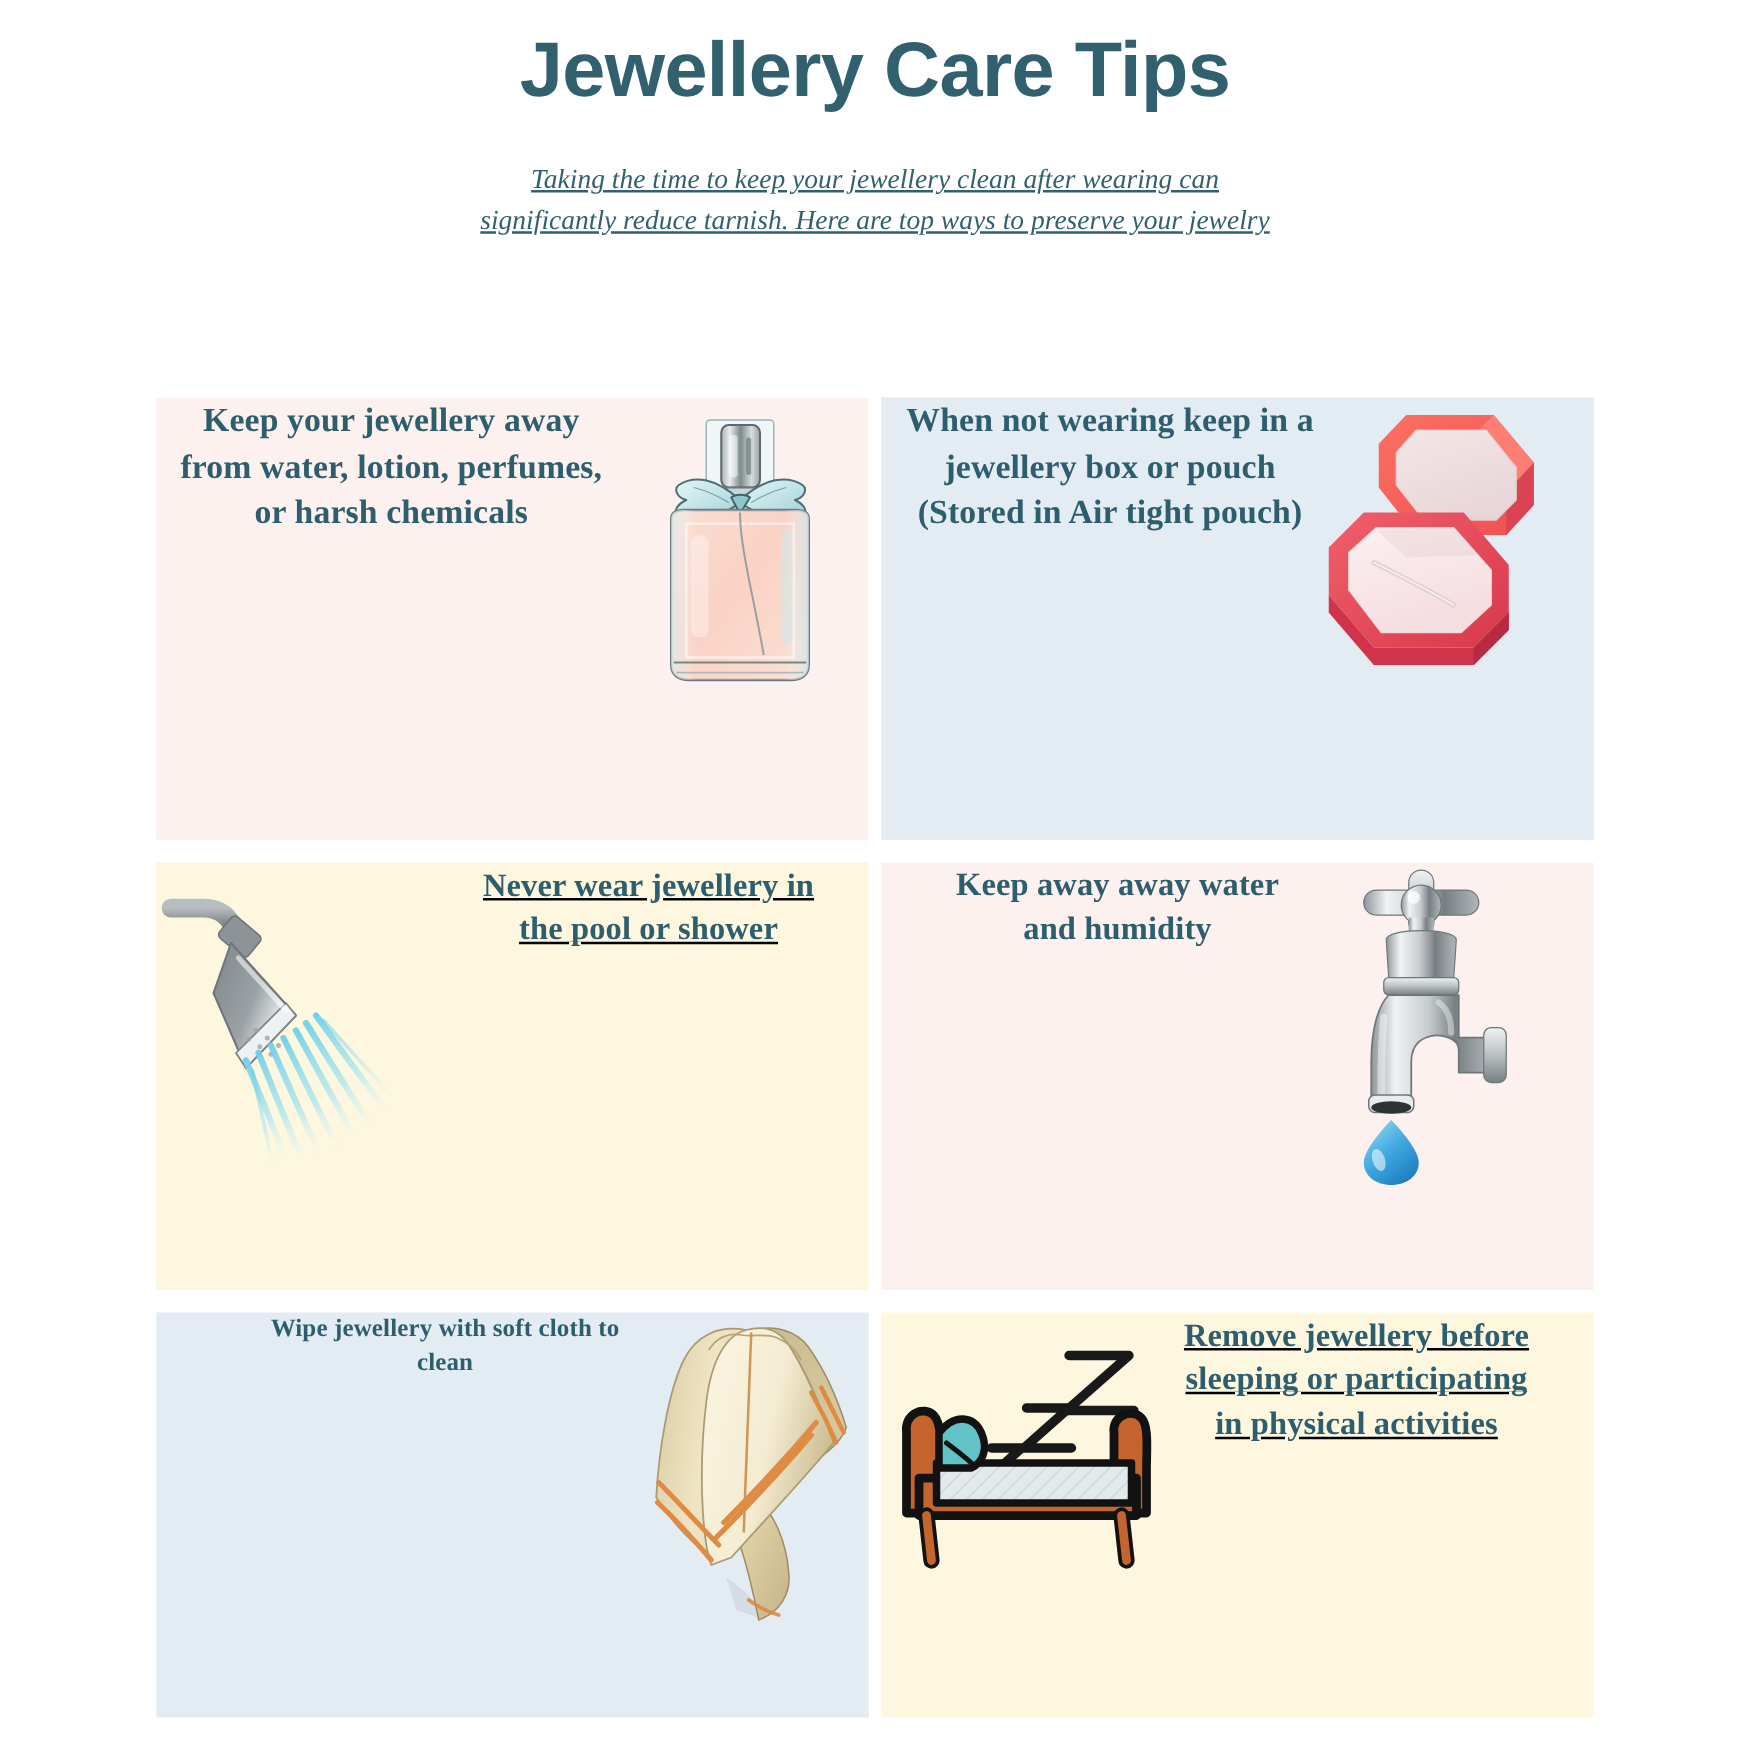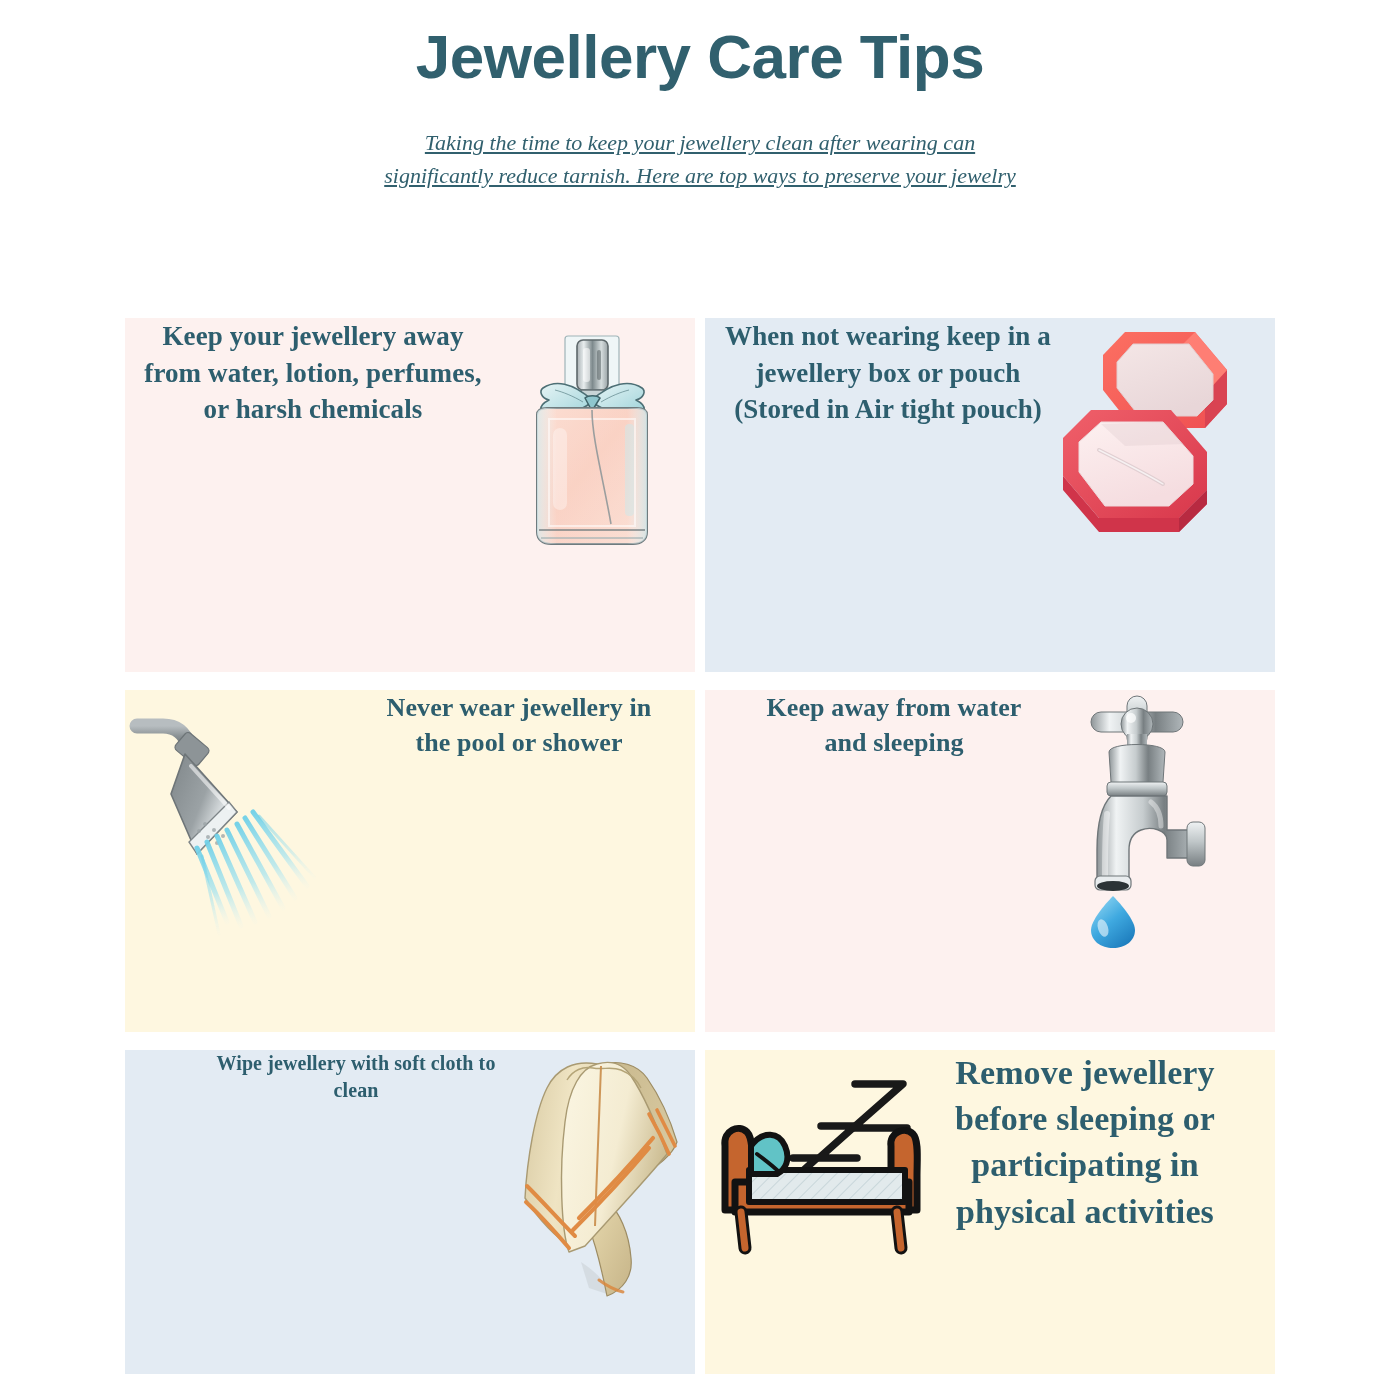--- a/index.html
+++ b/index.html
@@ -63,21 +63,21 @@
     column-gap: 10px;
     row-gap: 18px;
   }
   .card {
     position: relative;
     display: flex;
     align-items: flex-start;
     overflow: hidden;
   }
   .card.text-left  { flex-direction: row; }
-  .card.text-right { flex-direction: row-reverse; }
+  .card.text-right { flex-direction: row-reverse; text-decoration: underline; }
 
   .card-text {
     flex: 0 0 auto;
     text-align: center;
     font-family: "Liberation Serif", serif;
     font-weight: 700;
     color: #2D5E6E;
     line-height: 1.36;
     letter-spacing: 0.1px;
   }
@@ -92,21 +92,21 @@
   .c1 .card-text { width: 360px; font-size: 27px; padding-left: 8px; }
   .c1 .card-art  { padding-right: 4px; }
   .c2 .card-text { width: 330px; font-size: 27px; padding-left: 18px; }
   .c2 .card-art  { padding-right: 4px; }
   .c3 .card-text { width: 300px; font-size: 26px; padding-right: 26px; }
   .c3 .card-art  { padding-left: 10px; }
   .c4 .card-text { width: 290px; font-size: 26px; padding-left: 44px; }
   .c4 .card-art  { padding-right: 30px; }
   .c5 .card-text { width: 310px; font-size: 20px; padding-left: 76px; }
   .c5 .card-art  { padding-right: 36px; }
-  .c6 .card-text { width: 300px; font-size: 34px; padding-right: 40px; }
+  .c6 .card-text { width: 300px; font-size: 26px; padding-right: 40px; }
   .c6 .card-art  { padding-left: 18px; }
 
   svg { display: block; }
 </style>
 </head>
 <body>
 
 <div class="page">
 
   <div class="header">
@@ -276,21 +276,21 @@
             <line x1="126" y1="128" x2="176" y2="208" stroke="url(#shWater)" stroke-width="5"></line>
             <line x1="134" y1="122" x2="188" y2="196" stroke="url(#shWater)" stroke-width="5"></line>
             <line x1="83" y1="166" x2="100" y2="244" stroke="url(#shWater)" stroke-width="3" opacity="0.7"></line>
             <line x1="140" y1="126" x2="196" y2="188" stroke="url(#shWater)" stroke-width="3" opacity="0.6"></line>
           </g>
         </svg>
       </div>
     </div>
 
     <div class="card c4 text-left" style="background:#FDF1EF;">
-      <div class="card-text">Keep away from water and sleeping</div>
+      <div class="card-text">Keep away away water and humidity</div>
       <div class="card-art">
         <svg width="190" height="260" viewBox="0 0 190 260">
           <defs>
             <linearGradient id="fcMetal" x1="0" y1="0" x2="1" y2="0">
               <stop offset="0%" stop-color="#8E9598"></stop>
               <stop offset="20%" stop-color="#F0F3F4"></stop>
               <stop offset="48%" stop-color="#C6CCCE"></stop>
               <stop offset="70%" stop-color="#787F82"></stop>
               <stop offset="100%" stop-color="#B0B7BA"></stop>
             </linearGradient>

